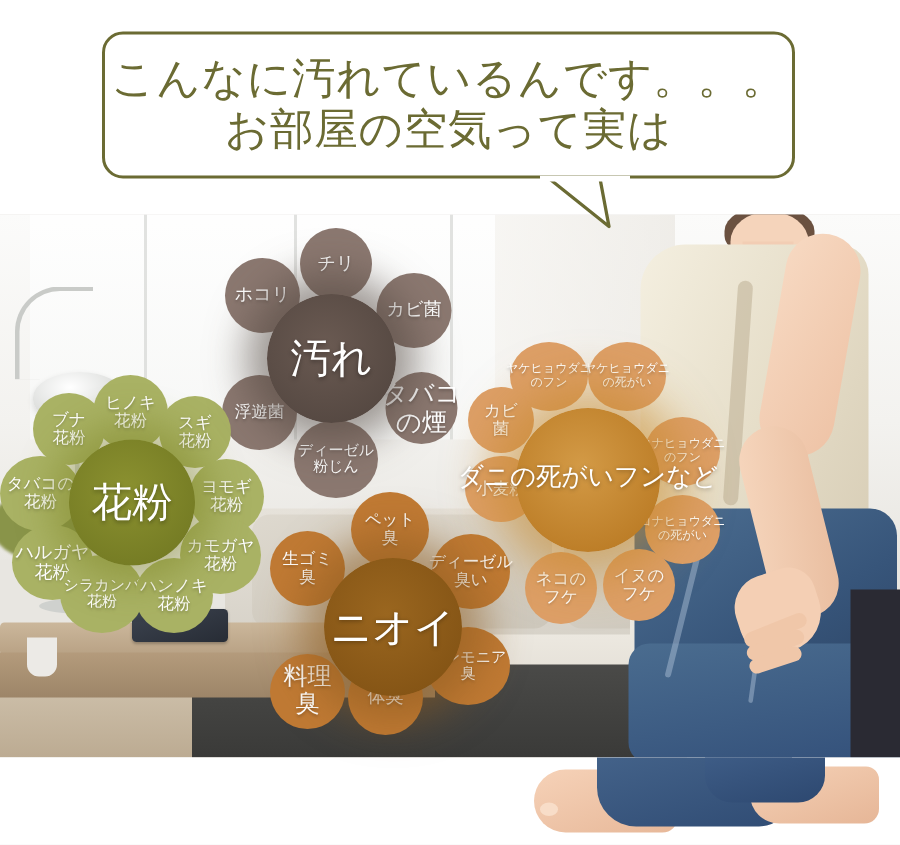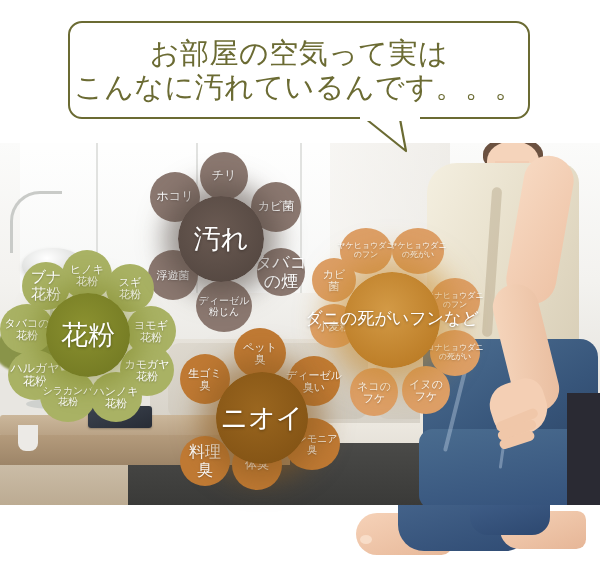--- a/index.html
+++ b/index.html
@@ -249,21 +249,21 @@
 <div class="cluster" id="c-pollen">
   <div class="core" style="left:46px;top:293px;width:84px;height:84px;font-size:27px">
     <span class="cl">花粉</span>
   </div>
   <div class="sat sat-ml" style="left:62px;top:250px;width:50px;height:50px;font-size:11px">
     <span>
         <span>ヒノキ</span>
         <span>花粉</span>
       </span>
   </div>
-  <div class="sat sat-ml" style="left:22px;top:262px;width:48px;height:48px;font-size:15px">
+  <div class="sat sat-ml" style="left:22px;top:262px;width:48px;height:48px;font-size:11px">
     <span>
         <span>ブナ</span>
         <span>花粉</span>
       </span>
   </div>
   <div class="sat sat-ml" style="left:106px;top:264px;width:48px;height:48px;font-size:11px">
     <span>
         <span>スギ</span>
         <span>花粉</span>
       </span>
@@ -390,19 +390,19 @@
         <span>アンモニア</span>
         <span>臭</span>
       </span>
   </div>
   <div class="sat" style="left:232px;top:440px;width:50px;height:50px;font-size:12px">
     <span>体臭</span>
   </div>
 </div>
 
 <div id="bubble">
+  <div class="line">こんなに汚れているんです。。。</div>
   <div class="line">お部屋の空気って実は</div>
-  <div class="line">こんなに汚れているんです。。。</div>
 </div>
 <svg id="tail" viewBox="0 0 60 36">
   <path d="M6 2 L46 34 L40 2 Z" fill="#ffffff" stroke="#6b6b33" stroke-width="2.2" stroke-linejoin="round"></path>
   <rect x="0" y="0" width="60" height="4" fill="#ffffff"></rect>
 </svg>
 
 </body></html>

